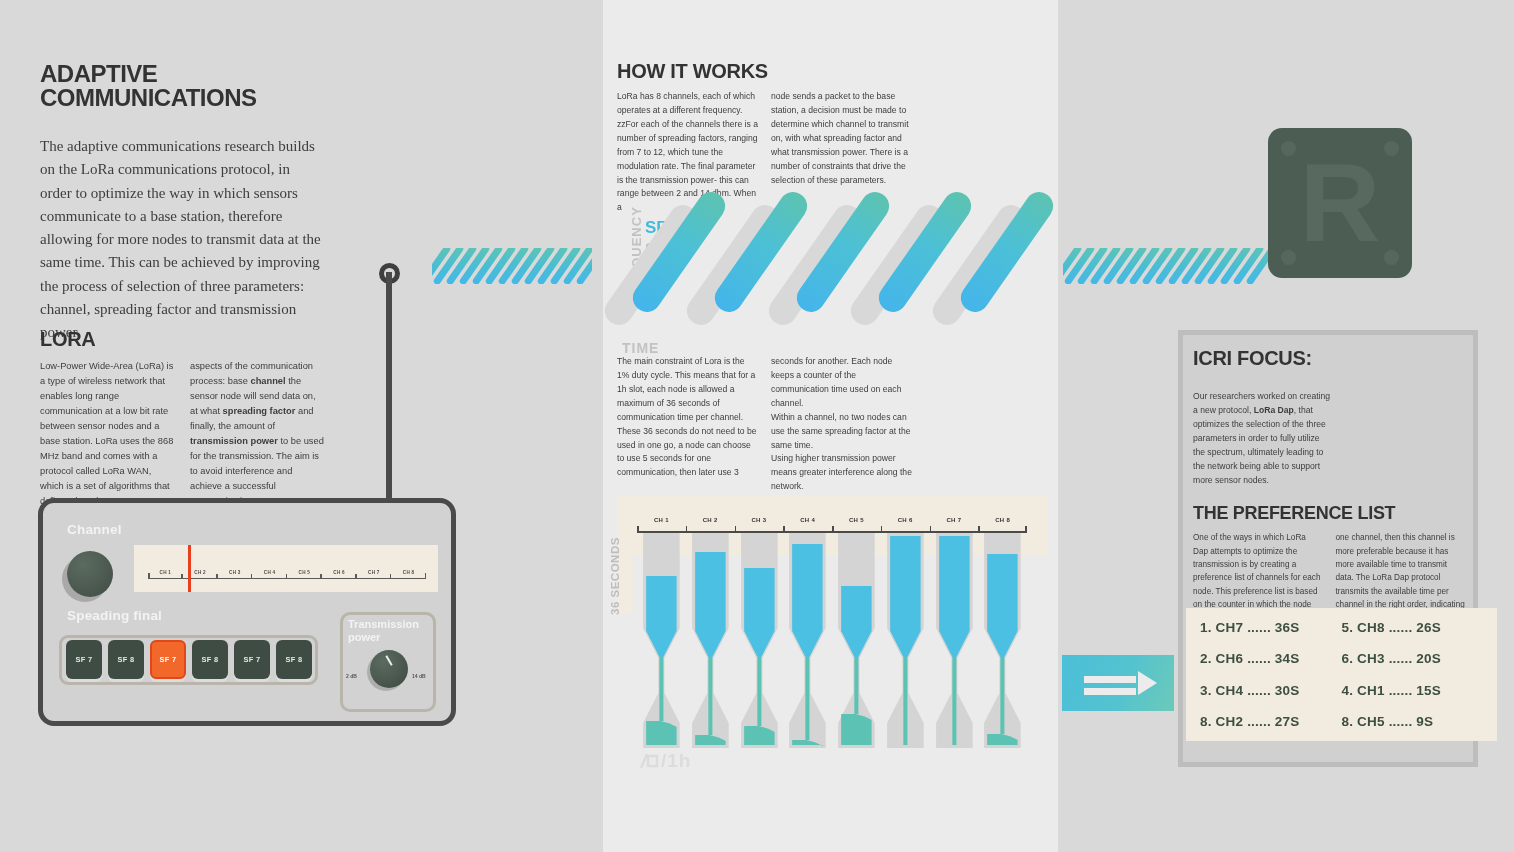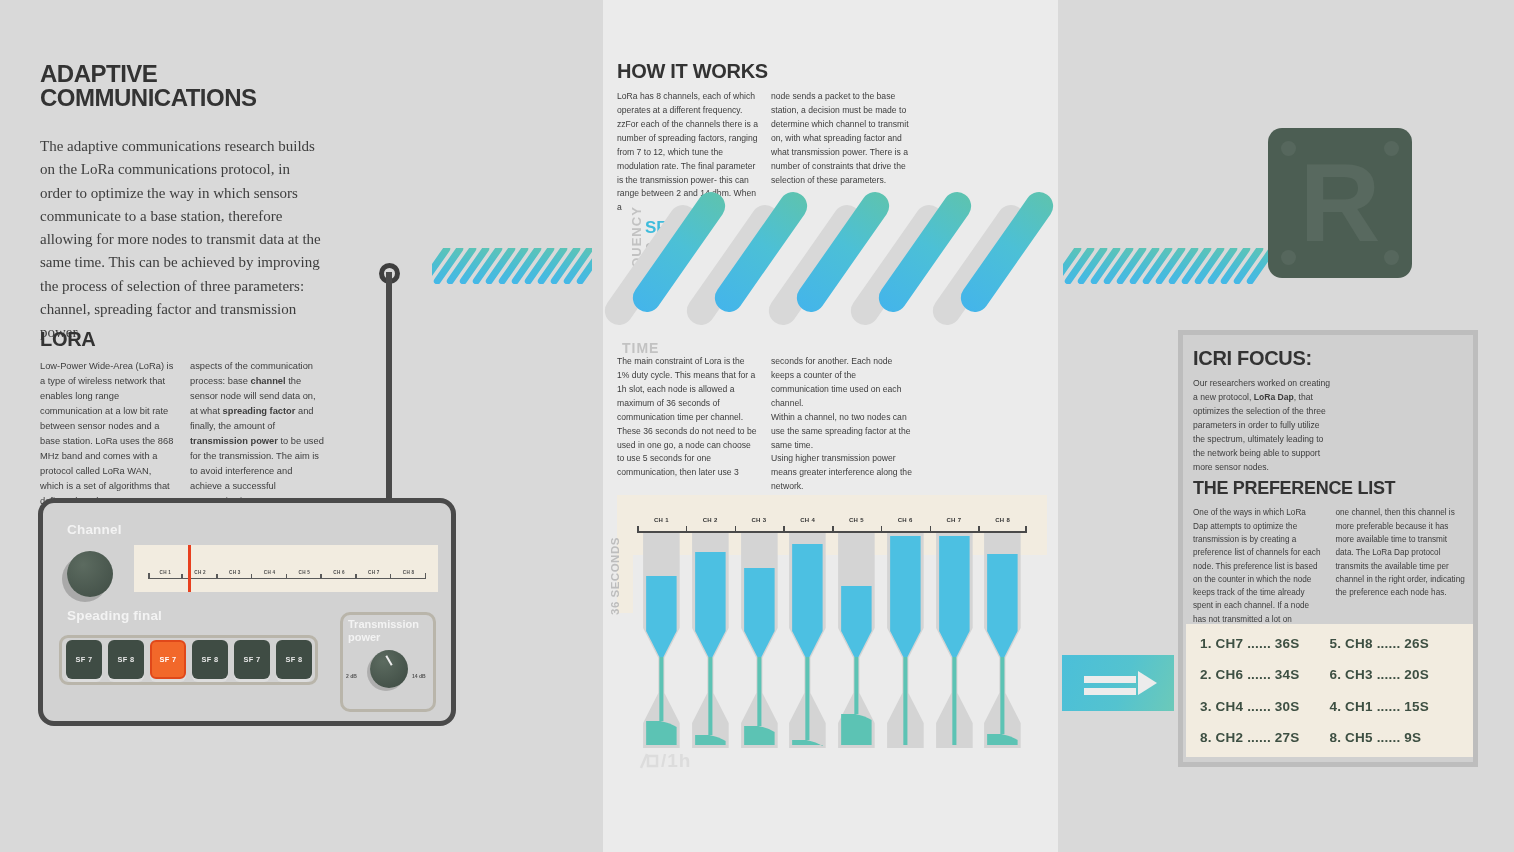--- a/index.html
+++ b/index.html
@@ -180,26 +180,26 @@
   .chip .dot { position:absolute; width:15px; height:15px; border-radius:50%; background:rgba(255,255,255,.06); }
   .chip .d1{left:13px;top:13px;} .chip .d2{right:13px;top:13px;}
   .chip .d3{left:13px;bottom:13px;} .chip .d4{right:13px;bottom:13px;}
 
   
   .icri {
     position:absolute; left:1178px; top:330px; width:300px; height:437px;
     background:#d0d0d0; border:5px solid #bdbdbd;
   }
   .icri-inner { position:absolute; left:1193px; top:347px; width:272px; }
-  .icri-body { font-size:8.6px; line-height:1.62; color:#3d3d3d; margin-top:7px; width:140px; }
+  .icri-body { font-size:8.6px; line-height:1.62; color:#3d3d3d; margin-top:20px; width:140px; }
   .icri-body b { font-weight:bold; }
   .pref-cols { display:flex; gap:13px; margin-top:7px; }
   .pref-cols > div { width:138px; font-size:8.2px; line-height:1.62; color:#3d3d3d; }
   .pref-list {
-    position:absolute; left:1186px; top:624px; width:287px; height:133px;
+    position:absolute; left:1186px; top:608px; width:311px; height:133px;
     background:#f2ece0; padding:12px 14px;
     display:grid; grid-template-columns:1fr 1fr; align-content:space-between;
   }
   .pref-list div {
     font-size:13.5px; font-weight:bold; color:#3d4f42; letter-spacing:.2px;
     white-space:nowrap;
   }
 </style>
 </head>
 <body>
@@ -438,21 +438,21 @@
   <div class="dot d2"></div>
   <div class="dot d3"></div>
   <div class="dot d4"></div>
   <div class="r">R</div>
 </div>
 
 <div class="icri"></div>
 <div class="icri-inner">
   <div class="sec-h">ICRI FOCUS:</div>
   <div class="icri-body"><span>Our researchers worked on creating a new protocol, </span><b>LoRa Dap</b><span>, that optimizes the selection of the three parameters in order to fully utilize the spectrum, ultimately leading to the network being able to support more sensor nodes.</span></div>
-  <div class="sec-h small" style="margin-top:4px">THE PREFERENCE LIST</div>
+  <div class="sec-h small" style="margin-top:16px">THE PREFERENCE LIST</div>
   <div class="pref-cols">
     <div>One of the ways in which LoRa Dap attempts to optimize the transmission is by creating a preference list of channels for each node. This preference list is based on the counter in which the node keeps track of the time already spent in each channel. If a node has not transmitted a lot on</div>
     <div>one channel, then this channel is more preferable because it has more available time to transmit data. The LoRa Dap protocol transmits the available time per channel in the right order, indicating the preference each node has.</div>
   </div>
 </div>
 <div class="pref-list" id="pref-list">
     <div>1.  CH7 ...... 36S</div>
     <div>5. CH8 ...... 26S</div>
     <div>2. CH6 ...... 34S</div>
     <div>6. CH3 ...... 20S</div>

